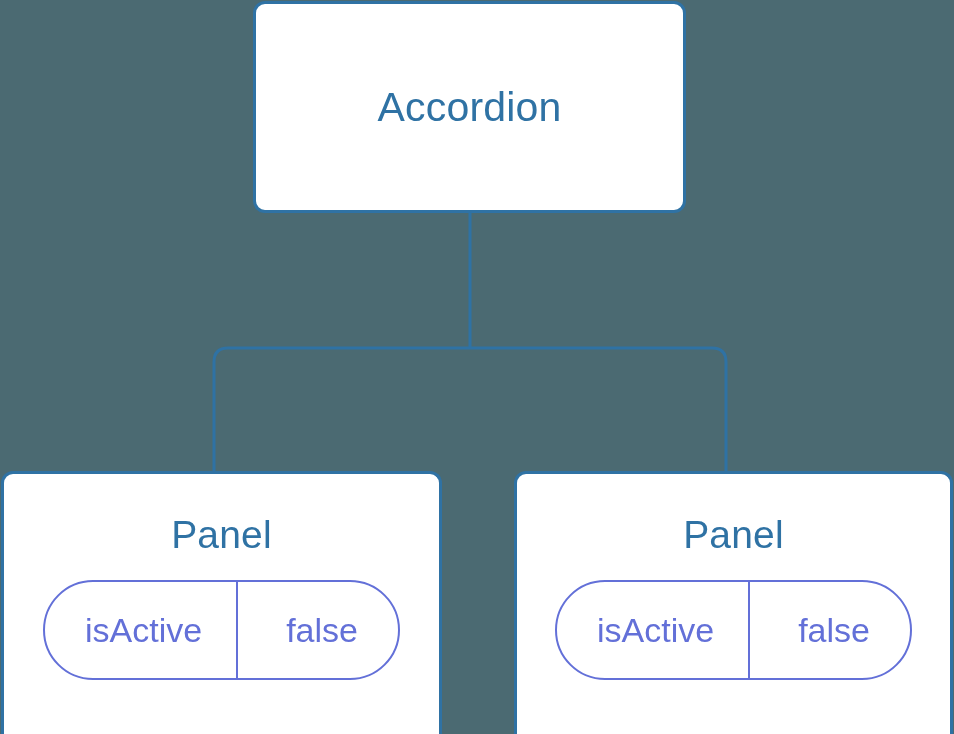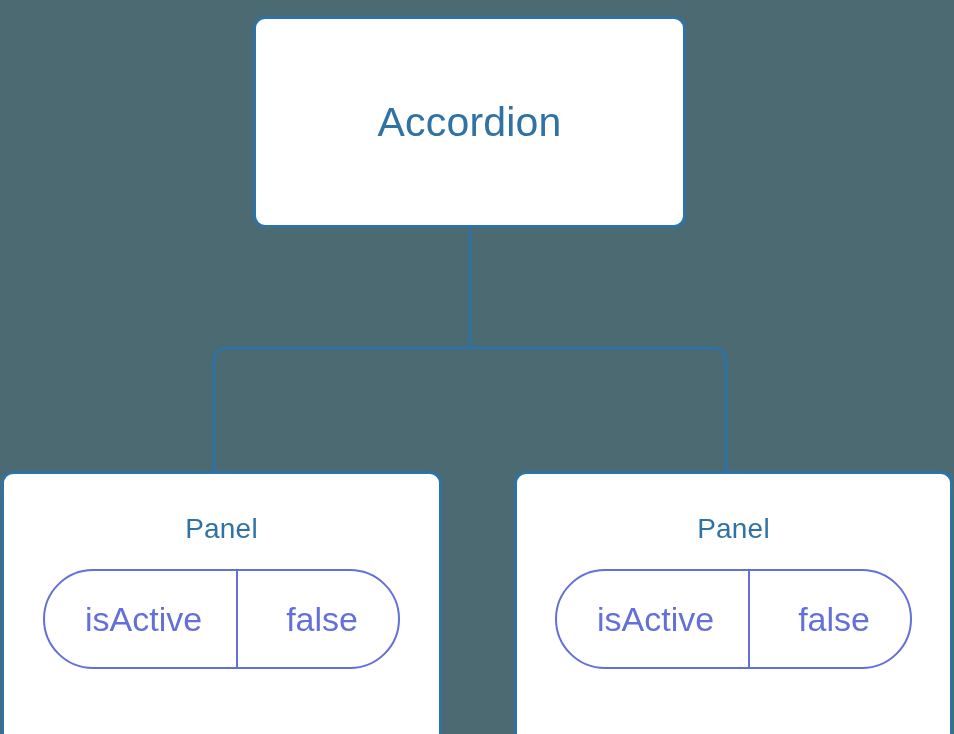--- a/index.html
+++ b/index.html
@@ -39,21 +39,21 @@
     border: 3px solid #2f72a4;
     border-radius: 12px;
     box-sizing: border-box;
     display: flex;
     flex-direction: column;
     align-items: center;
   }
 
   #node-accordion {
     left: 253px;
-    top: 16px;
+    top: 1px;
     width: 433px;
     height: 212px;
     justify-content: center;
   }
 
   #node-panel-left {
     left: 1px;
     top: 471px;
     width: 441px;
     height: 263px;
@@ -81,21 +81,21 @@
     line-height: 1;
     letter-spacing: 0.2px;
     white-space: nowrap;
   }
 
   #node-accordion .node-title {
     font-size: 41px;
   }
 
   .node-panel-title {
-    font-size: 28px;
+    font-size: 39px;
   }
 
   
   .state-pill {
     margin-top: 26px;
     display: flex;
     align-items: stretch;
     border: 2px solid #6370d8;
     border-radius: 52px;
     height: 100px;

